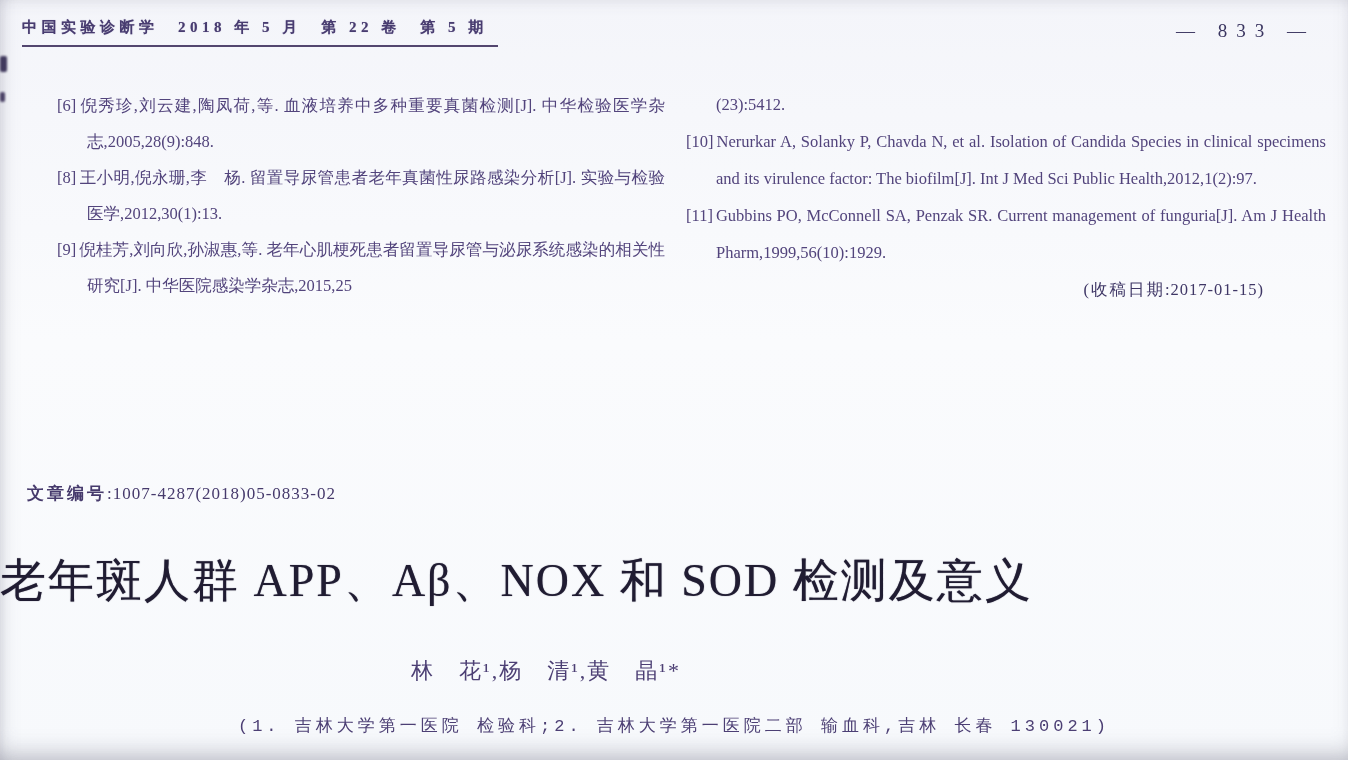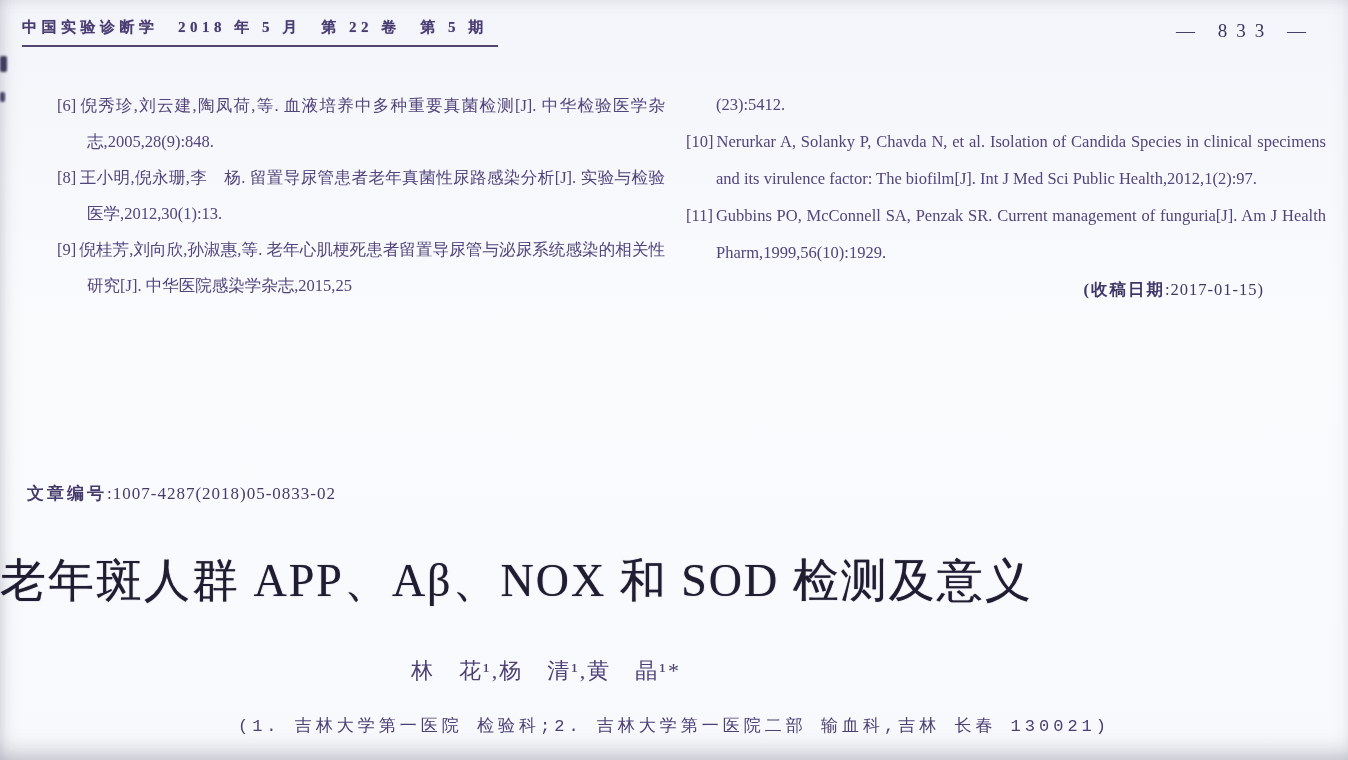--- a/index.html
+++ b/index.html
@@ -36,21 +36,21 @@
     position:absolute; font-size:16.5px; text-align:justify;
     filter:blur(.28px); color:#52447c;
   }
   .refs-left  { left:25px;  top:88px; width:608px; line-height:36px;margin-left:32px; }
   .refs-right { left:686px; top:86px; width:640px; line-height:37px; }
   .ref { padding-left:30px; text-indent:-30px; }
   .ref-label { margin-right:3px; }
   .ref-cont { padding-left:30px; }
 
   .received { text-align:right; padding-right:62px; color:#3f3766; letter-spacing:1px; }
-  .received-label { font-weight:bold; letter-spacing:2px; }
+  .received-label { font-weight:normal; letter-spacing:2px; }
 
   
   .article-number {
     position:absolute; left:27px; top:482px; font-size:17px;
     letter-spacing:1px; filter:blur(.25px); color:#463a6c;
   }
   .article-number-label { font-weight:bold; letter-spacing:3px; }
 
   .article-title {
     position:absolute; left:0; top:550px; width:1348px;

